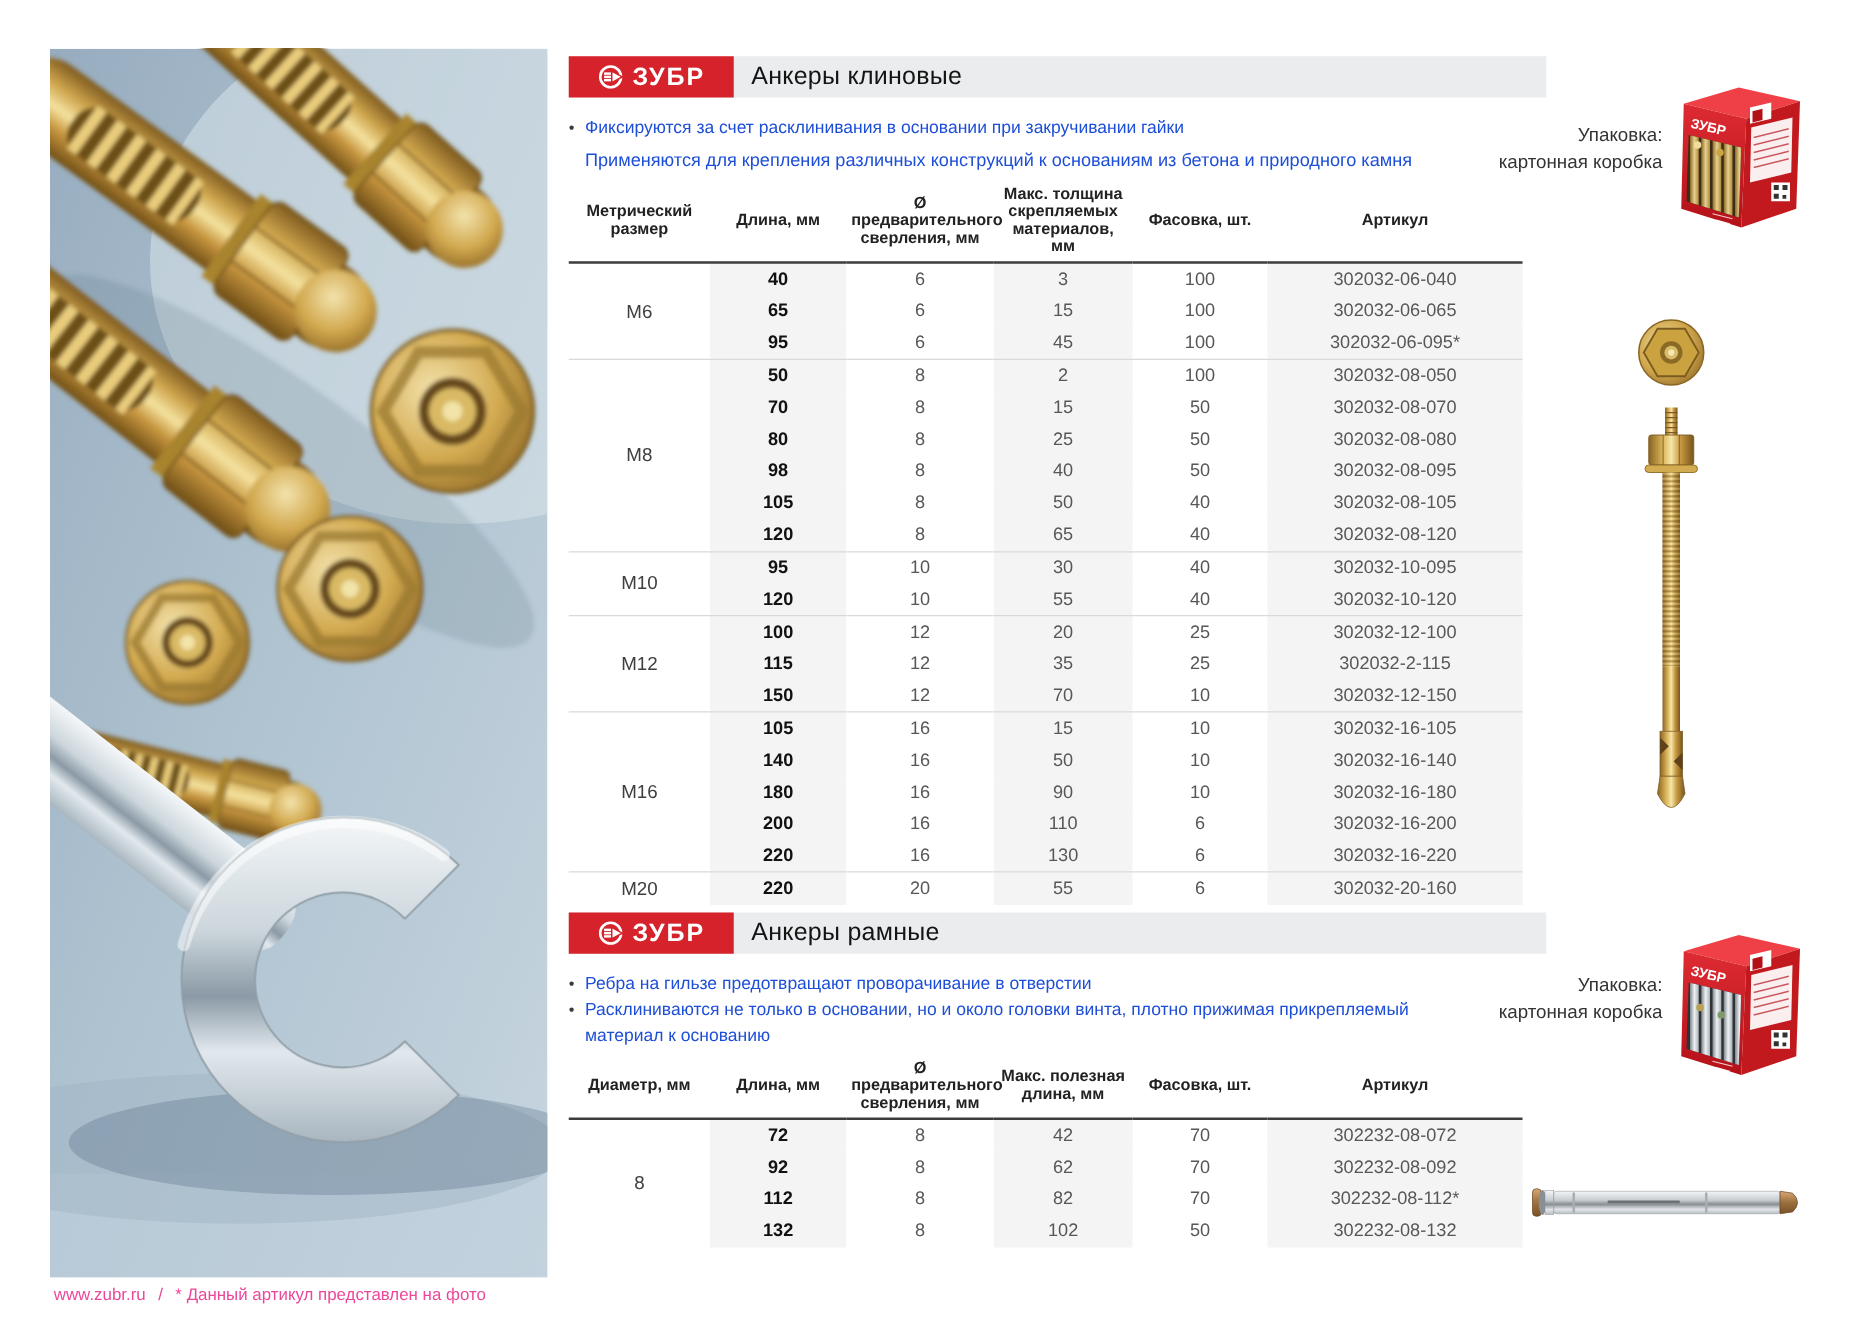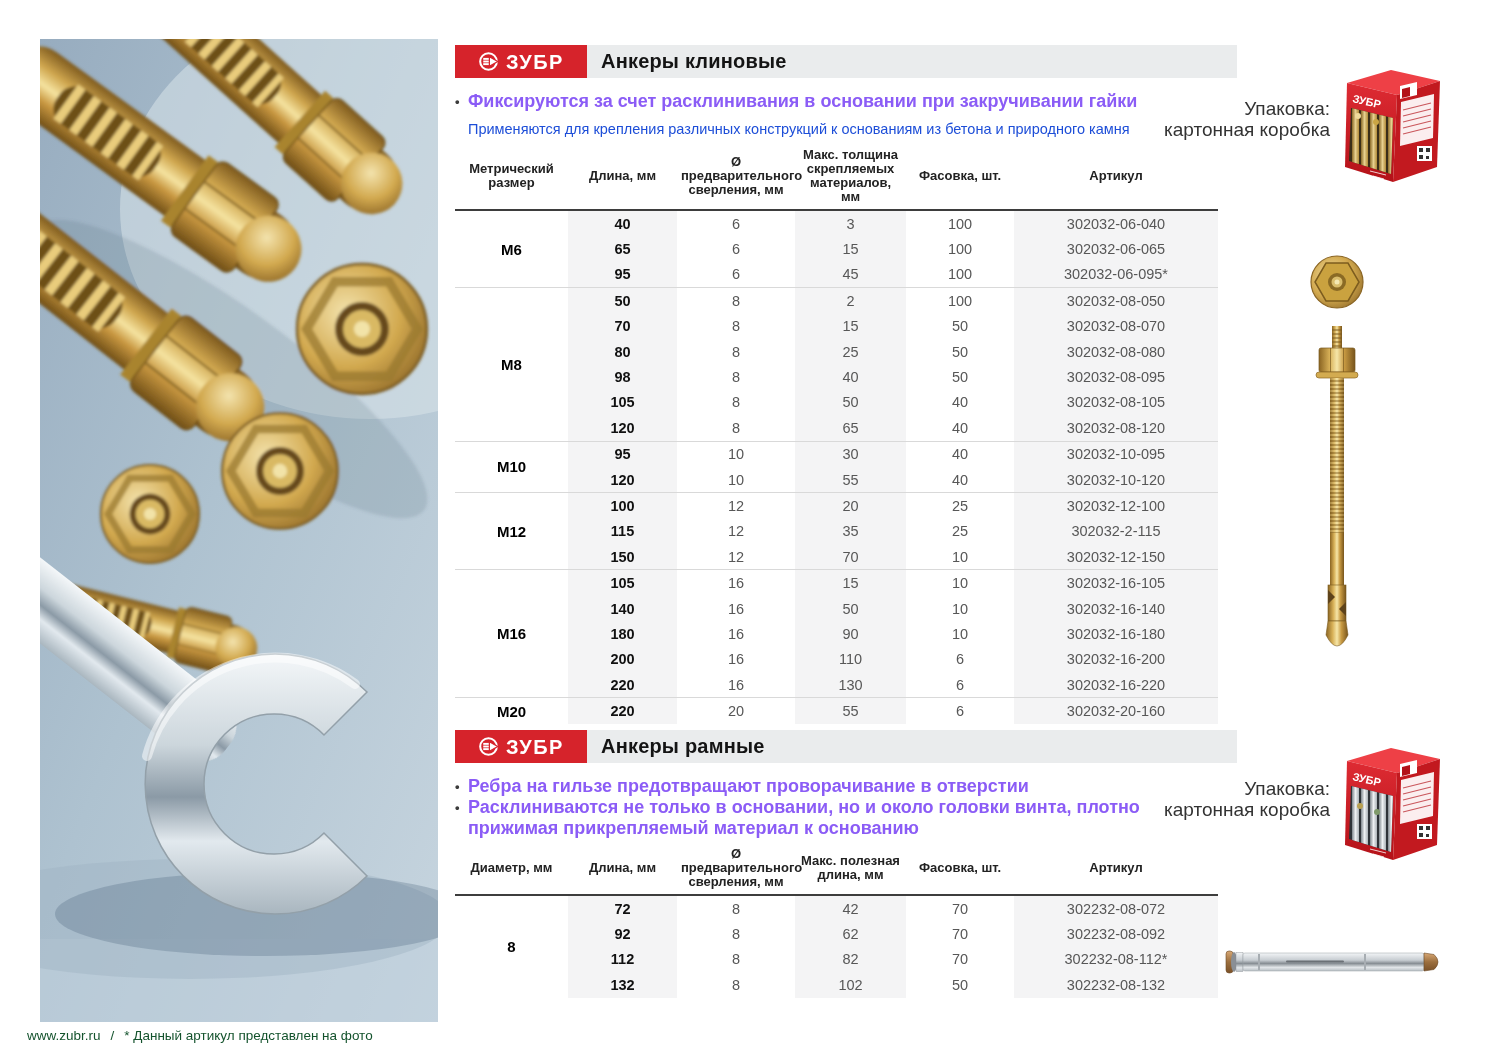--- a/index.html
+++ b/index.html
@@ -15,50 +15,50 @@
   #photo svg{display:block;width:100%;height:100%;}
 
   
   .section{width:782px;}
   #sec0{left:455px;top:45px;}
   #sec1{left:455px;top:730px;}
 
   .band{display:flex;align-items:stretch;height:33px;background:#eaeced;}
   .logo{background:#d6232b;width:132px;display:flex;align-items:center;justify-content:center;gap:7px;}
   .logo-text{color:#fff;font-weight:bold;font-size:20px;letter-spacing:1.5px;line-height:1;padding-top:1px;}
-  .band-title{font-size:20px;font-weight:bold;color:#141414;margin:0 0 0 14px;align-self:center;letter-spacing:.2px;}
+  .band-title{font-size:20px;font-weight:normal;color:#141414;margin:0 0 0 14px;align-self:center;letter-spacing:.2px;}
 
   ul.bullets{list-style:none;margin:13px 0 0 0;padding:0;max-width:730px;}
-  ul.bullets li{position:relative;padding-left:13px;font-size:18px;line-height:21px;color:#8b5cf6;font-weight:bold;}
+  ul.bullets li{position:relative;padding-left:13px;font-size:14px;line-height:21px;color:#1d4ed8;}
   ul.bullets li::before{content:"•";position:absolute;left:0;top:0;color:#3b3b3b;font-size:13px;}
   .note{margin:7px 0 0 13px;font-size:14.5px;line-height:21px;color:#1d4ed8;max-width:700px;}
 
   table.spec{border-collapse:collapse;table-layout:fixed;width:763px;margin-top:6px;}
   table.spec th{
     font-size:13px;font-weight:bold;color:#222;text-align:center;vertical-align:middle;
     line-height:14px;padding:2px 4px 5px;height:41px;border-bottom:2px solid #3d3d3d;
   }
   table.spec td{
     font-size:14.5px;color:#575757;text-align:center;vertical-align:middle;
     height:25.4px;padding:0 3px;white-space:nowrap;
   }
   table.spec td.c1,table.spec td.c3,table.spec td.c5{background:#f4f4f5;}
   table.spec td.len{font-weight:bold;color:#111;}
-  table.spec td.size{font-weight:bold;color:#000000;font-size:15px;}
+  table.spec td.size{font-weight:normal;color:#404040;font-size:15px;}
   table.spec tr.group-start td{border-top:1px solid #d9d9d9;}
 
   
-  .pack-label{left:1140px;width:190px;text-align:right;font-size:19px;line-height:21px;color:#333;}
+  .pack-label{left:1140px;width:190px;text-align:right;font-size:15px;line-height:21px;color:#333;}
   #pack0{top:98px;} #pack1{top:778px;}
   .boximg{left:1340px;width:106px;height:124px;}
   #box0{top:66px;} #box1{top:744px;}
   #wedge{left:1306px;top:254px;width:62px;height:412px;}
   #frame{left:1224px;top:948px;width:220px;height:28px;}
 
-  #footer{left:27px;top:1028px;font-size:13.5px;color:#14532d;}
+  #footer{left:43px;top:1028px;font-size:13.5px;color:#ec4899;}
   #footer .sep{margin:0 10px;}
 </style>
 </head>
 <body>
 
 <div class="abs" id="photo">
   <svg viewBox="0 0 398 983" preserveAspectRatio="none">
     <defs>
       <linearGradient id="bg" x1="0" y1="0" x2="1" y2="1">
         <stop offset="0" stop-color="#97acbf"></stop>

